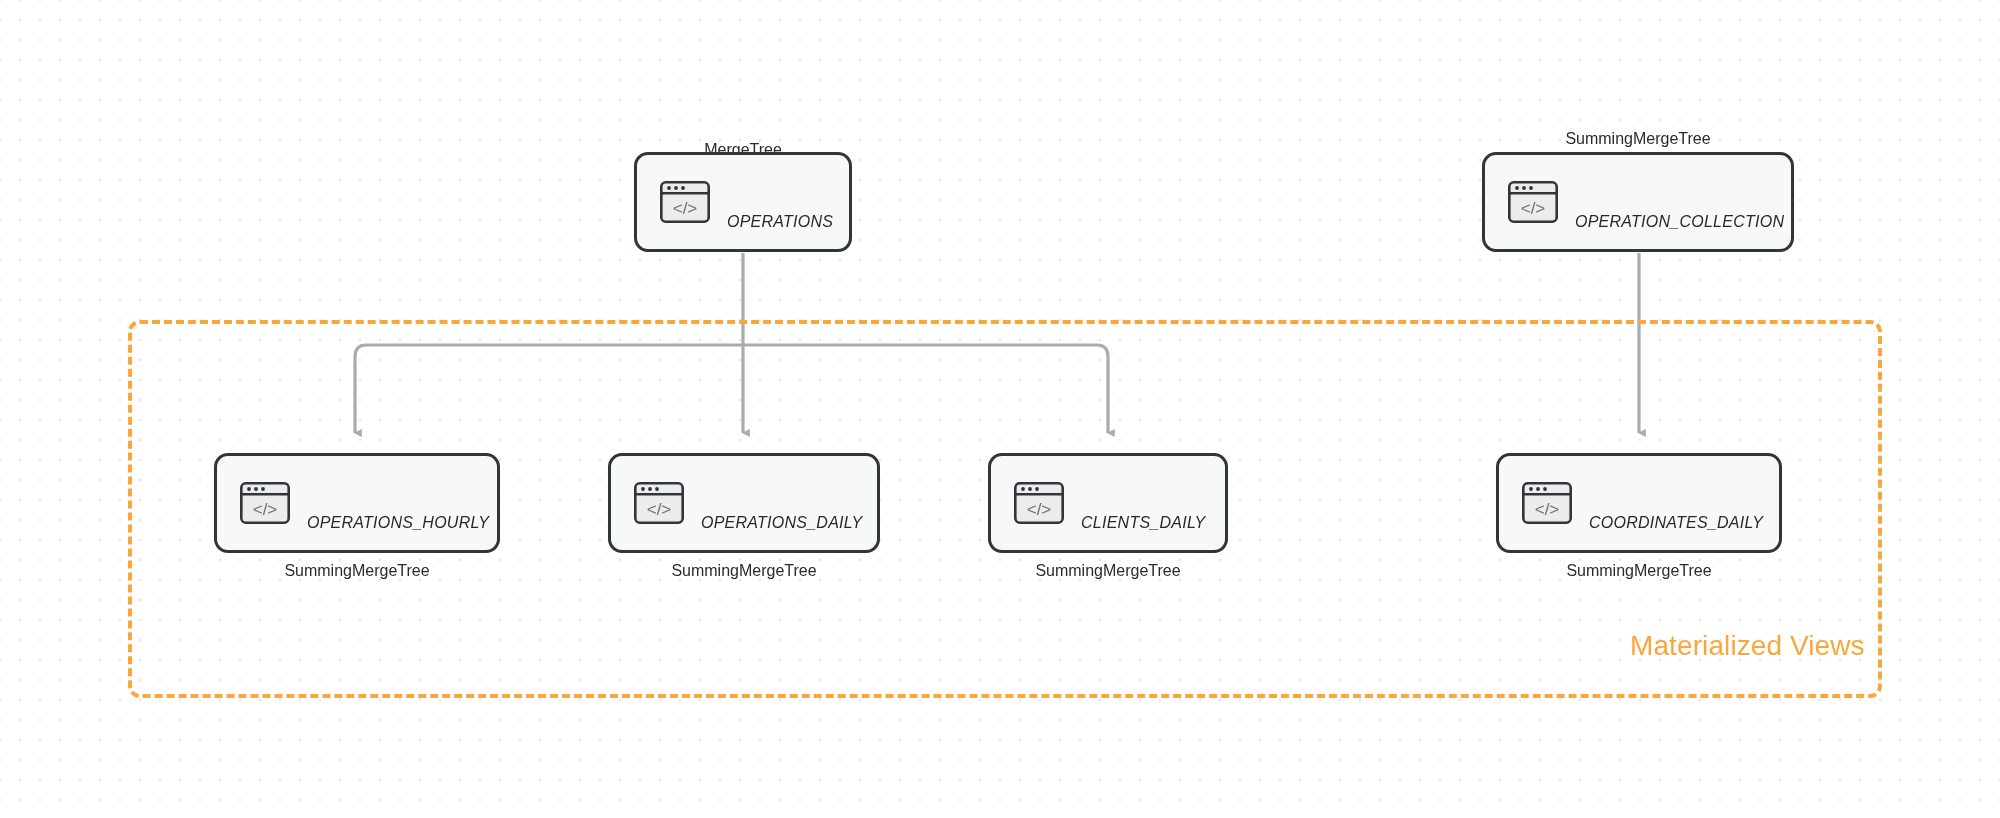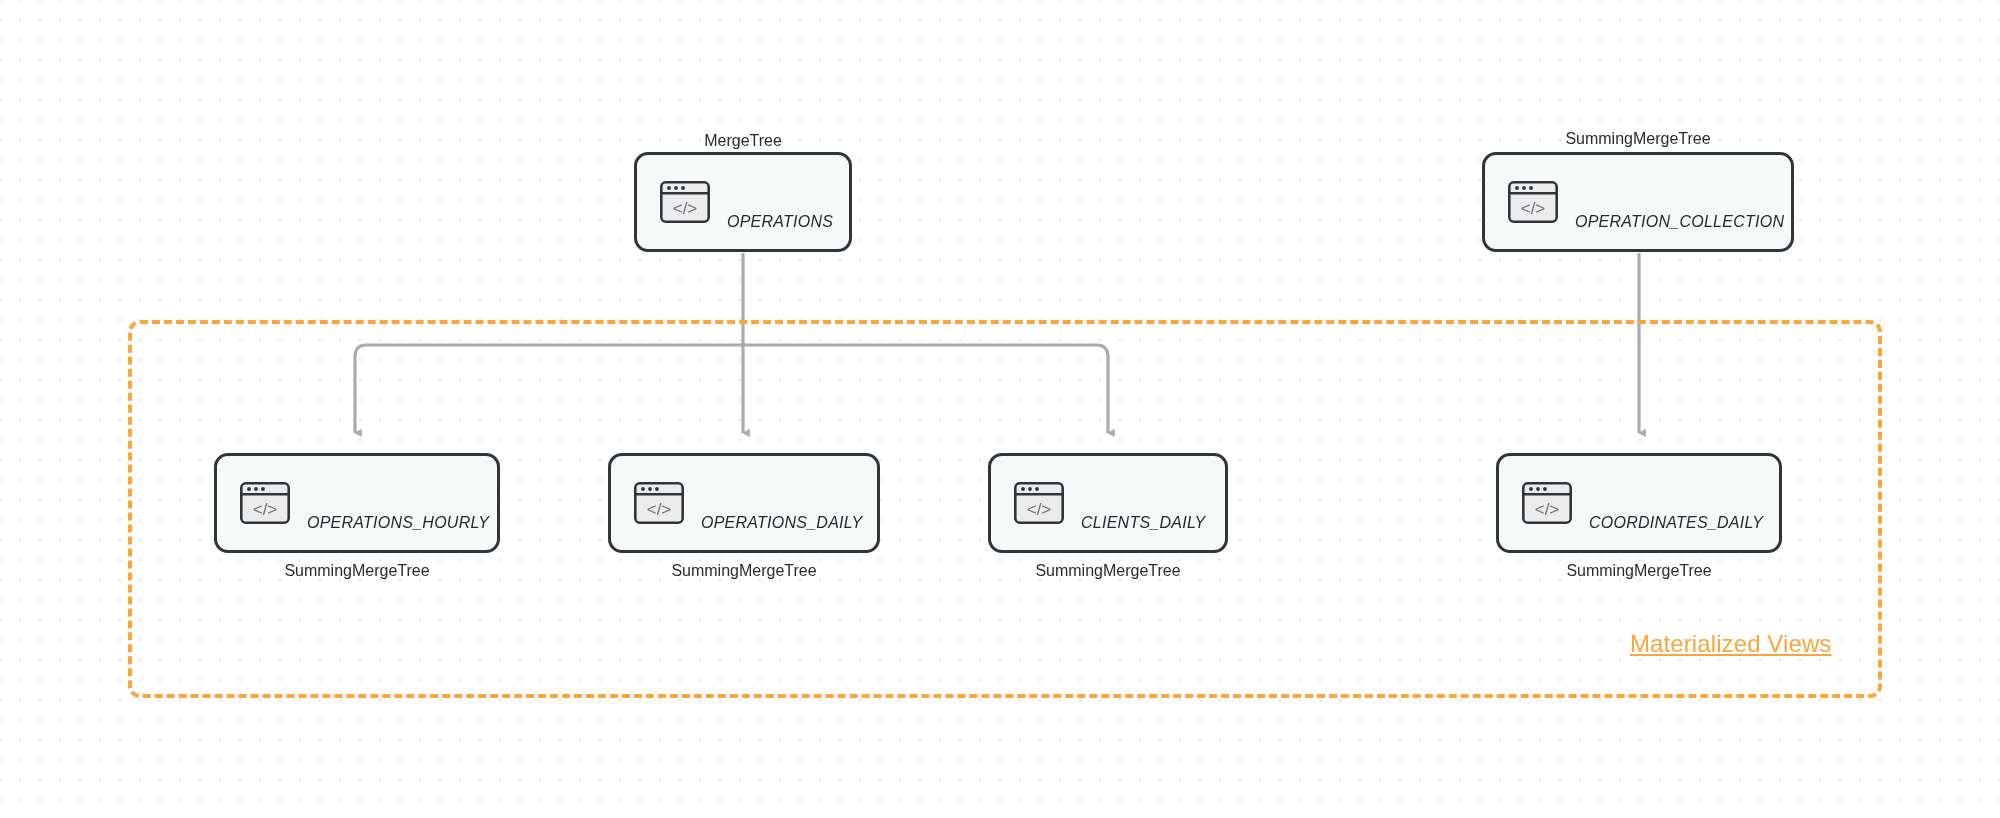--- a/index.html
+++ b/index.html
@@ -36,25 +36,24 @@
   
   .mv-group {
     position: absolute;
     box-sizing: border-box;
     border: 4px dashed #F9A63A;
     border-radius: 12px;
   }
   .mv-group-label {
     position: absolute;
     color: #F9A63A;
-    font-size: 24px;
+    font-size: 28px;
     font-weight: 400;
     letter-spacing: 0.1px;
     white-space: nowrap;
-    text-decoration: underline;
   }
 
   
   .node {
     position: absolute;
     box-sizing: border-box;
     background: #F7F8F8;
     border: 3px solid #30353B;
     border-radius: 14px;
     display: flex;
@@ -105,21 +104,21 @@
 
       <path d="M743,345 Q751,345 760,345 L1097,345 Q1108,345 1108,357 L1108,433" marker-end="url(#arrowhead)"></path>
 
       <path d="M1639,253 L1639,433" marker-end="url(#arrowhead)"></path>
     </g>
   </svg>
 
   <div class="mv-group" style="left:128px; top:320px; width:1754px; height:378px;"></div>
   <div class="mv-group-label" style="left:1630px; top:630px;">Materialized Views</div>
 
-  <div class="engine-caption" style="left:634px; top:132px; width:218px;">MergeTree</div>
+  <div class="engine-caption" style="left:634px; top:141px; width:218px;">MergeTree</div>
   <div class="engine-caption" style="left:1482px; top:130px; width:312px;">SummingMergeTree</div>
 
   <div class="engine-caption" style="left:214px; top:562px; width:286px;">SummingMergeTree</div>
   <div class="engine-caption" style="left:608px; top:562px; width:272px;">SummingMergeTree</div>
   <div class="engine-caption" style="left:988px; top:562px; width:240px;">SummingMergeTree</div>
   <div class="engine-caption" style="left:1496px; top:562px; width:286px;">SummingMergeTree</div>
 
   <div class="node" style="left:634px; top:152px; width:218px; height:100px;">
     <span class="node-icon">
       <svg viewBox="0 0 52 48" width="52" height="48" xmlns="http://www.w3.org/2000/svg">

